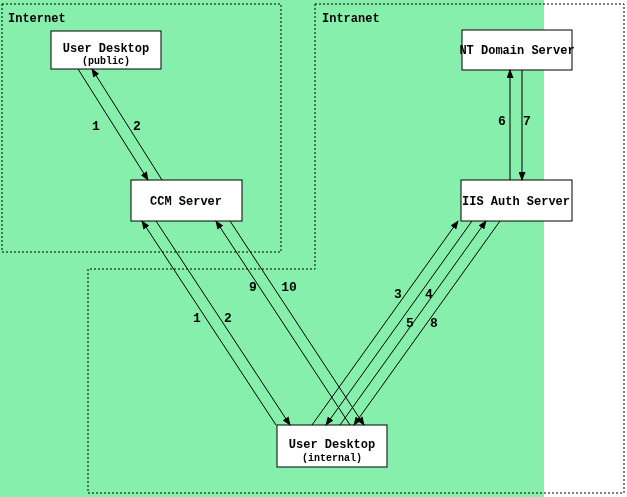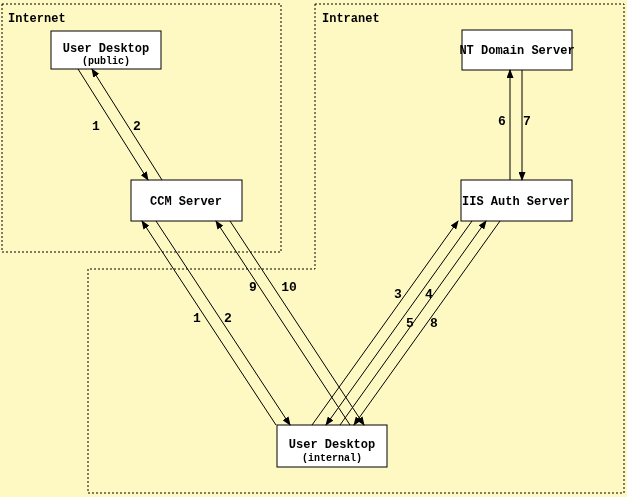--- a/index.html
+++ b/index.html
@@ -2,23 +2,23 @@
 <html><head>
 <meta charset="utf-8">
 <style>
   html, body {
     margin: 0;
     padding: 0;
     background: #ffffff;
   }
   #stage {
     position: relative;
-    width: 627px;
+    width: 544px;
     height: 497px;
-    background: #fef9c3;
+    background: #86efac;
     font-family: "Liberation Mono", "DejaVu Sans Mono", monospace;
   }
   svg {
     display: block;
   }
   .zone-outline {
     fill: none;
     stroke: #000000;
     stroke-width: 1;
     stroke-dasharray: 2 2;

